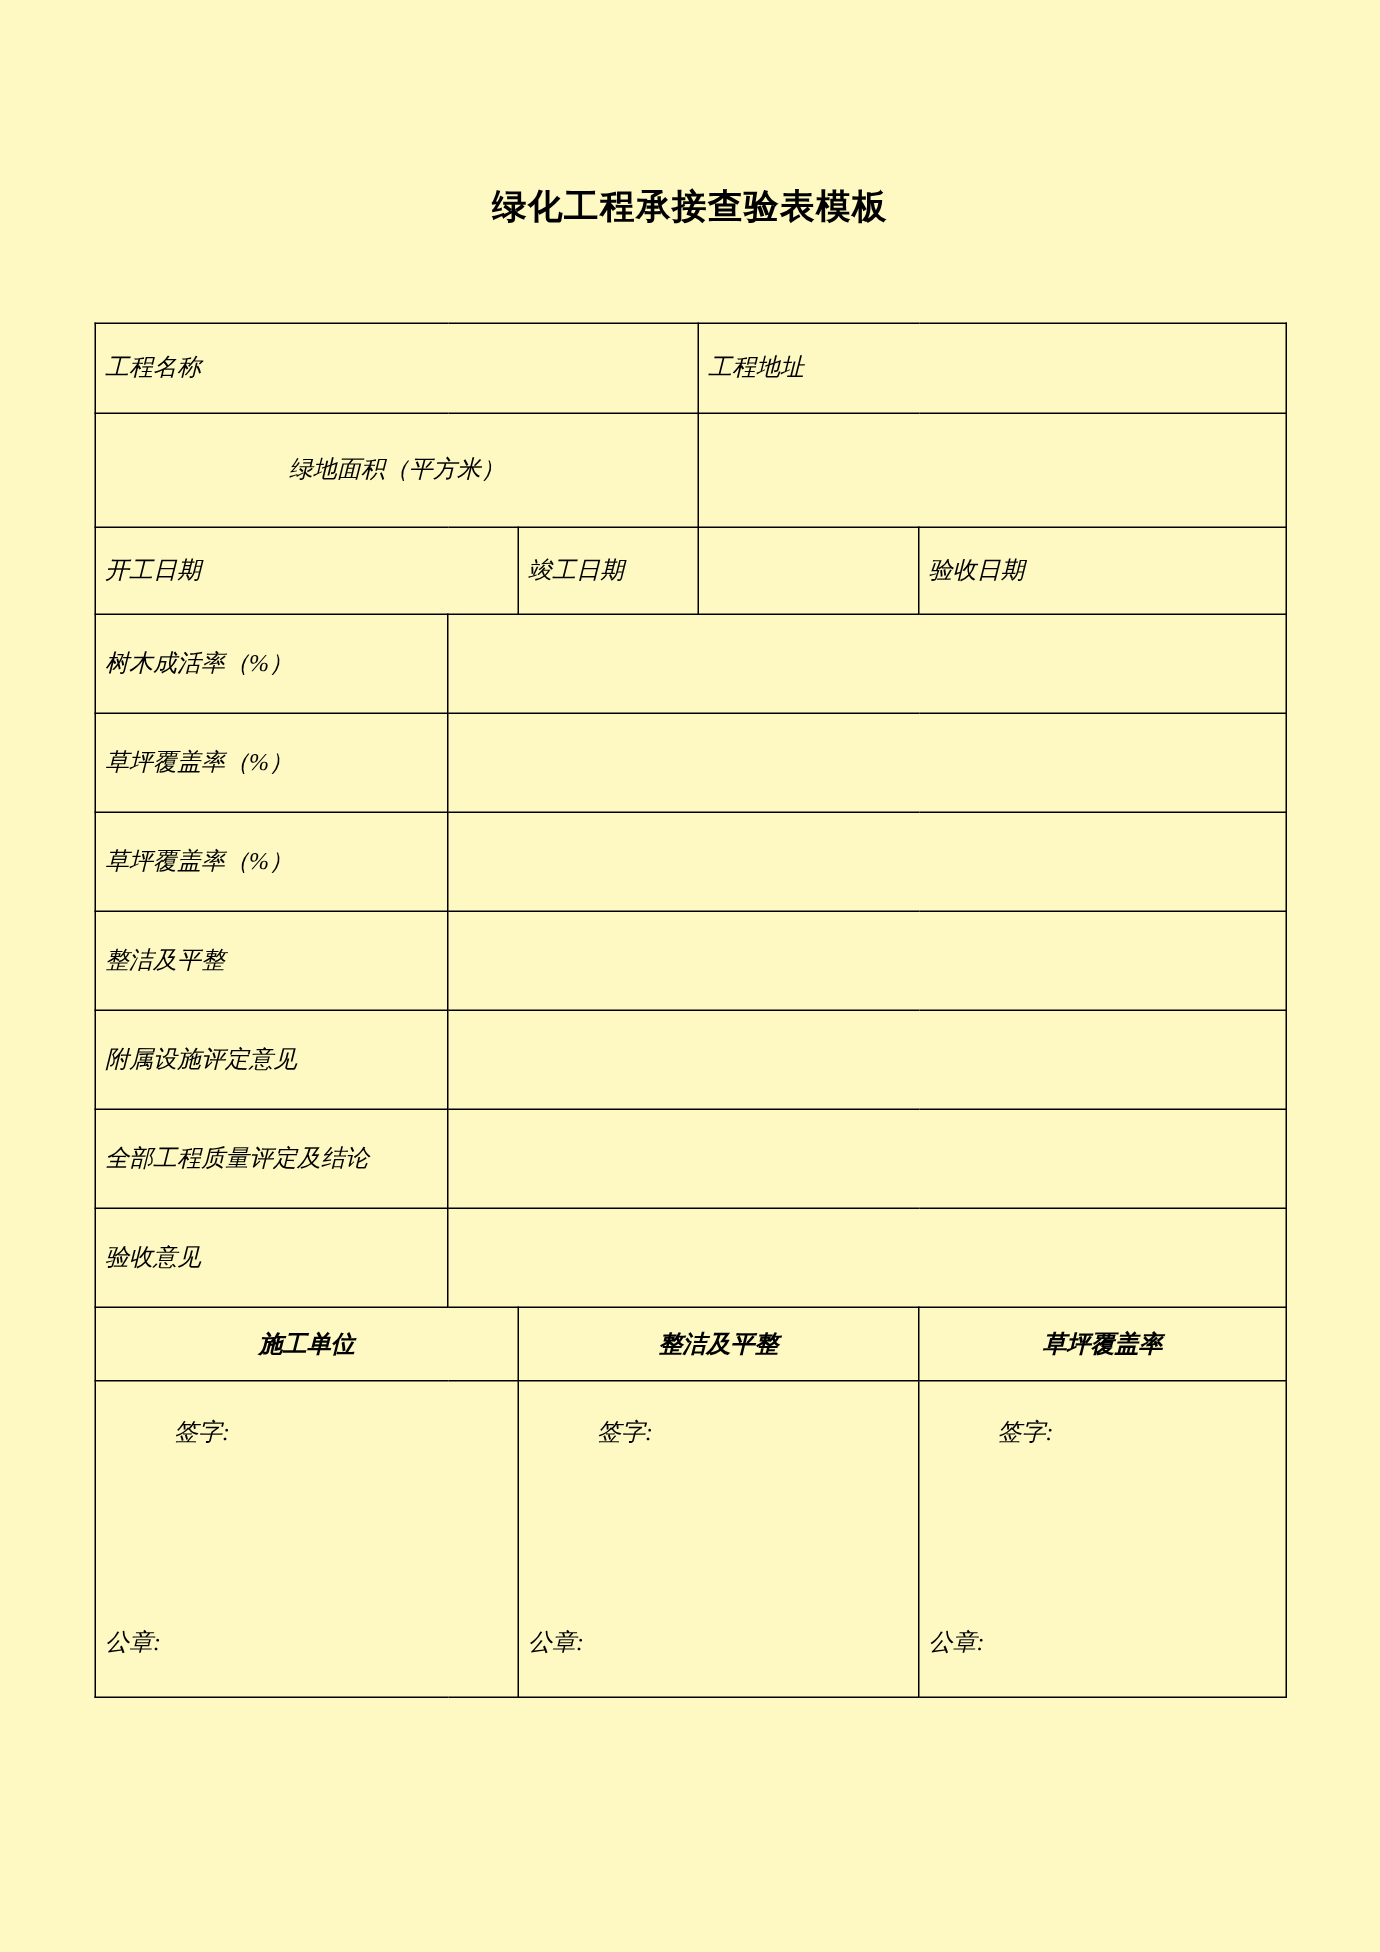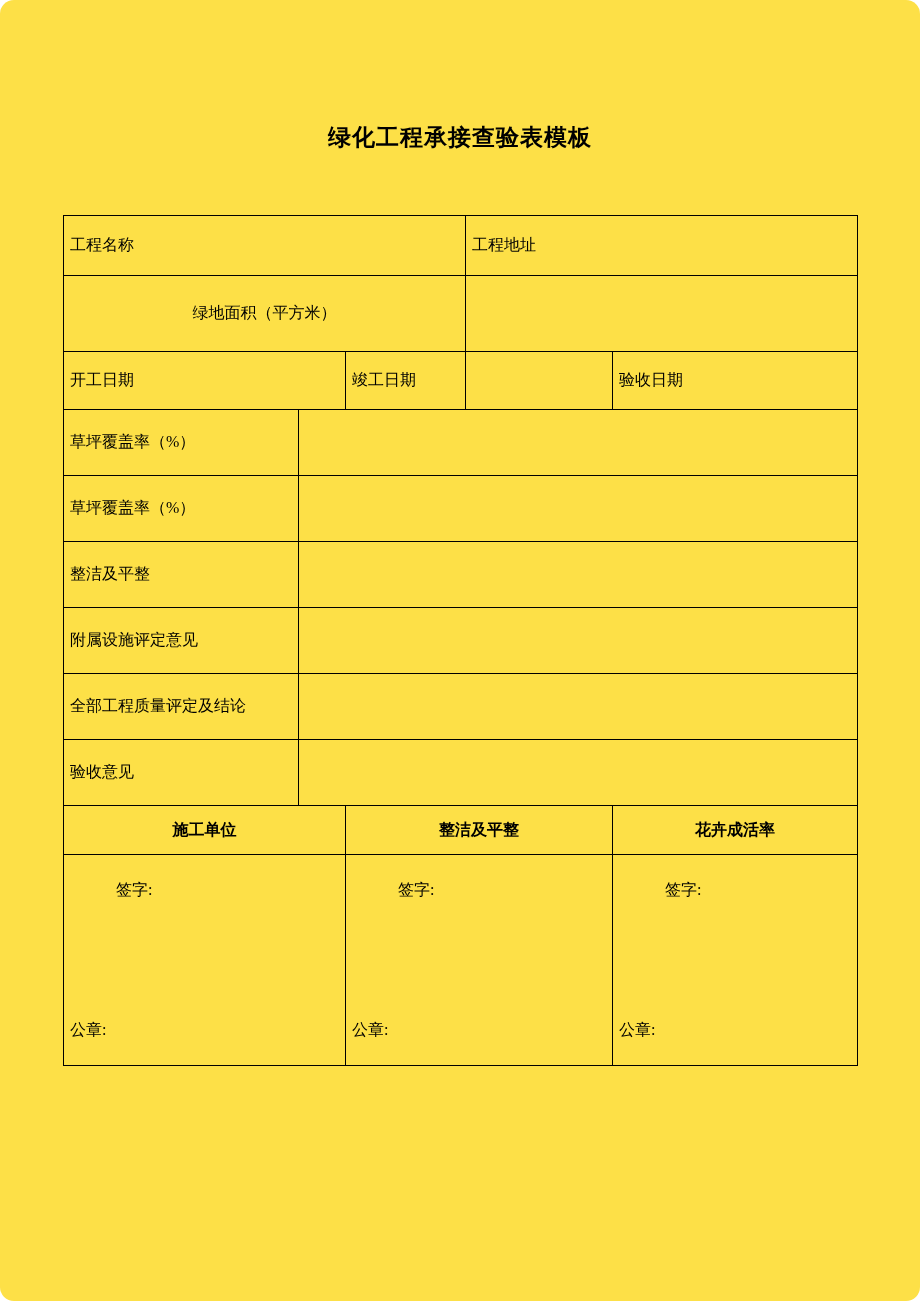--- a/index.html
+++ b/index.html
@@ -6,23 +6,22 @@
     margin: 0;
     padding: 0;
     background: #ffffff;
     font-family: "Liberation Serif", "DejaVu Serif", serif;
     color: #000000;
   }
   .page {
     position: relative;
     width: 920px;
     height: 1301px;
-    background: #fde047;
+    background: #fef9c3;
     overflow: hidden;
-    border-radius: 14px;
   }
   .doc-title {
     position: absolute;
     top: 122px;
     left: 0;
     width: 100%;
     text-align: center;
     font-size: 23px;
     font-weight: bold;
     letter-spacing: 1px;
@@ -34,20 +33,21 @@
     width: 794px;
     border-collapse: collapse;
     table-layout: fixed;
     font-size: 16px;
   }
   table.form td {
     border: 1.5px solid #000000;
     padding: 2px 6px;
     vertical-align: middle;
     overflow: hidden;
+    font-style: italic;
   }
   tr.r1 td  { height: 55px; }
   tr.r2 td  { height: 71px; }
   tr.r3 td  { height: 53px; }
   tr.rc td  { height: 61px; }
   tr.r12 td { height: 44px; }
   tr.r13 td { height: 206px; }
   td.center { text-align: center; }
   td.pad-lg { padding-left: 30px; }
   td.pad-md { padding-left: 16px; margin-left: 24px; }
@@ -87,20 +87,24 @@
     </tr>
 
     <tr class="r3">
       <td colspan="2" class="pad-lg">开工日期</td>
       <td>竣工日期</td>
       <td></td>
       <td class="pad-md">验收日期</td>
     </tr>
 
     <tr class="rc">
+      <td>树木成活率（%）</td>
+      <td colspan="4"></td>
+    </tr>
+    <tr class="rc">
       <td>草坪覆盖率（%）</td>
       <td colspan="4"></td>
     </tr>
     <tr class="rc">
       <td>草坪覆盖率（%）</td>
       <td colspan="4"></td>
     </tr>
     <tr class="rc">
       <td>整洁及平整</td>
       <td colspan="4"></td>
@@ -114,21 +118,21 @@
       <td colspan="4"></td>
     </tr>
     <tr class="rc">
       <td>验收意见</td>
       <td colspan="4"></td>
     </tr>
 
     <tr class="r12">
       <td colspan="2">施工单位</td>
       <td colspan="2">整洁及平整</td>
-      <td>花卉成活率</td>
+      <td>草坪覆盖率</td>
     </tr>
 
     <tr class="r13">
       <td colspan="2" class="sigcell">
         <div class="sig-top">签字:</div>
         <div class="sig-bottom">公章:</div>
       </td>
       <td colspan="2" class="sigcell">
         <div class="sig-top">签字:</div>
         <div class="sig-bottom">公章:</div>

